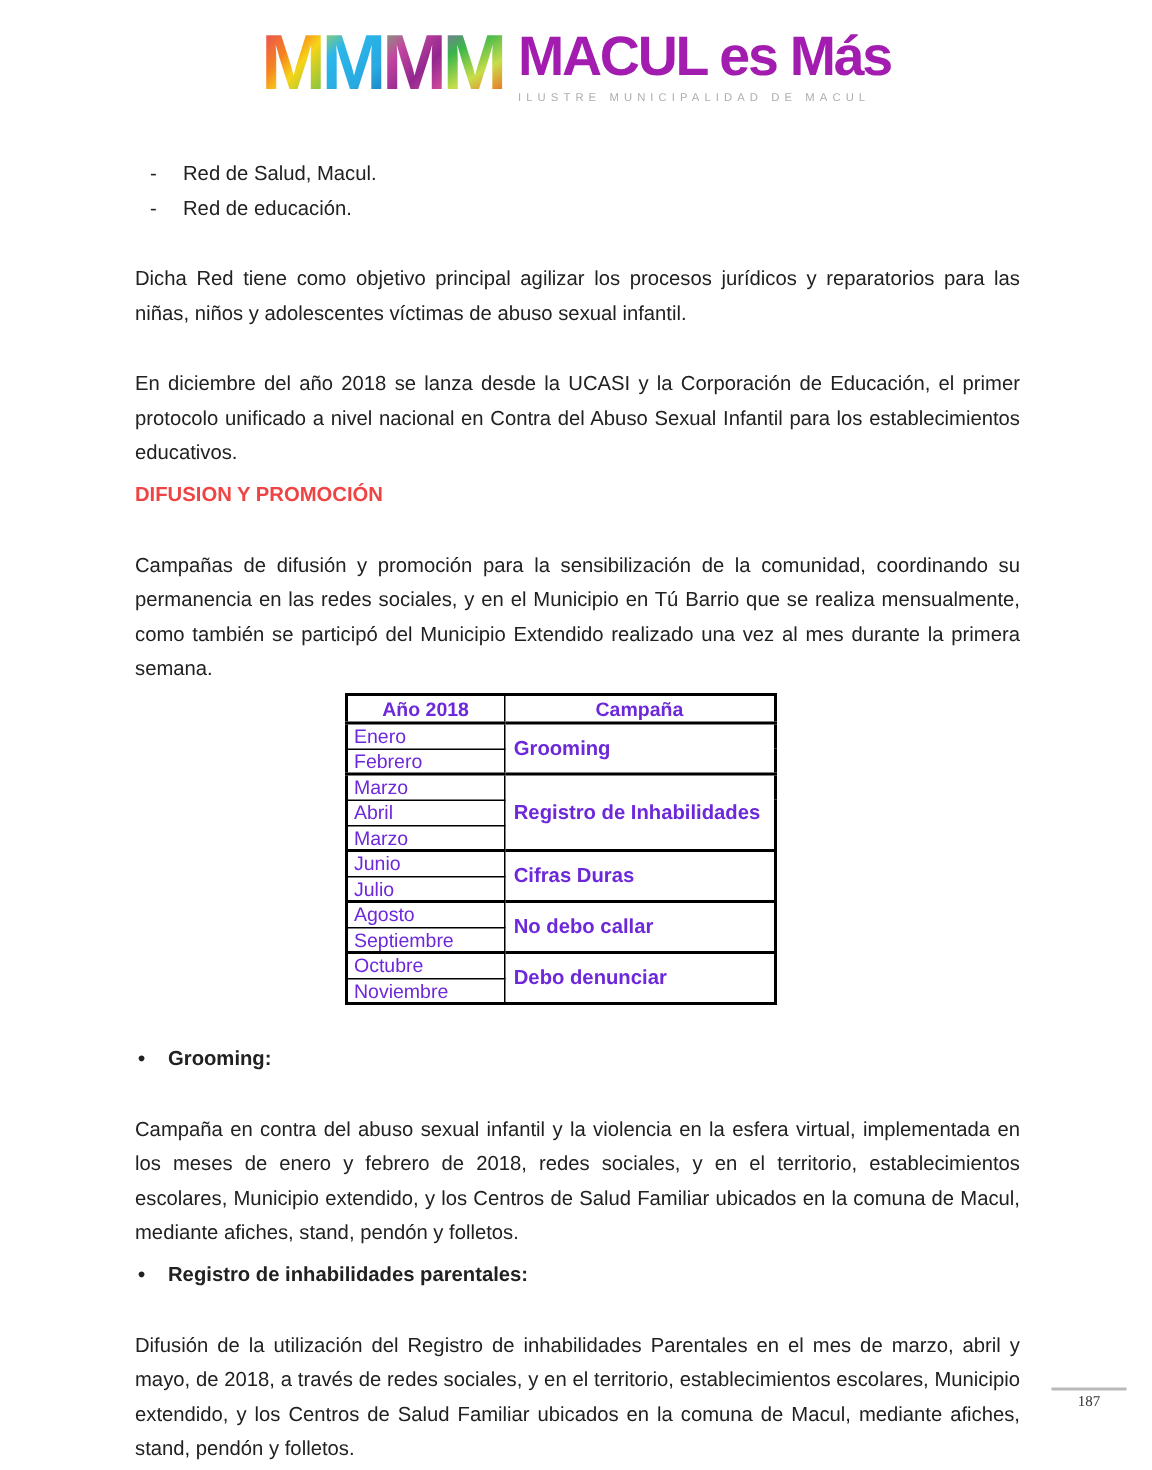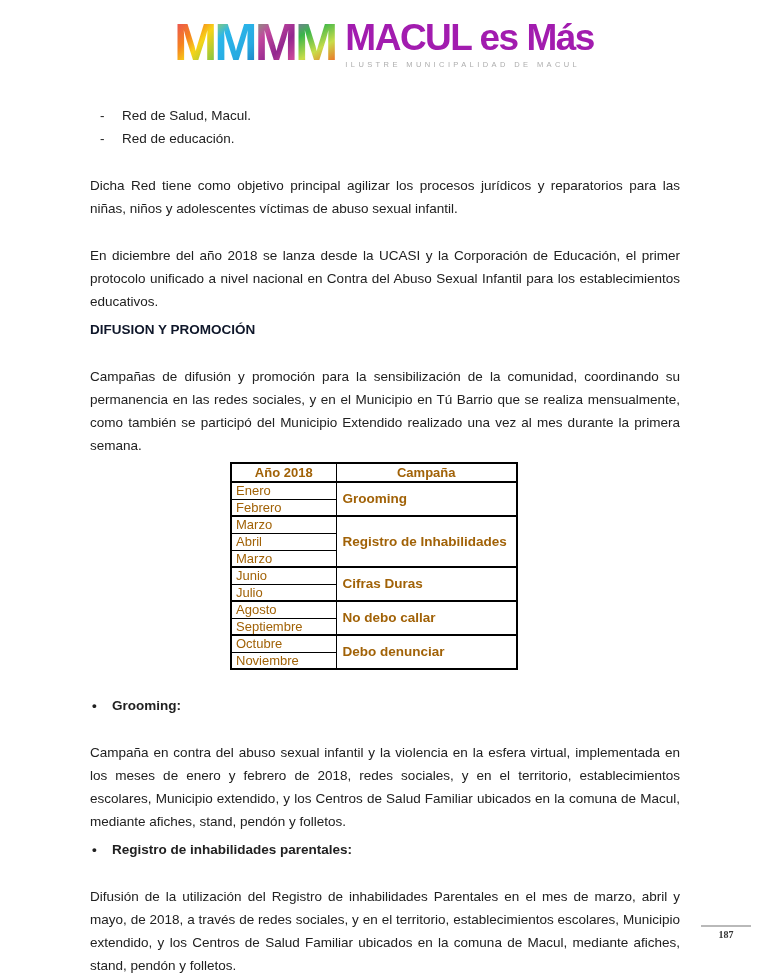--- a/index.html
+++ b/index.html
@@ -69,30 +69,30 @@
 
   .dash-list { list-style: none; margin-bottom: 5px; }
   .dash-list li { display: flex; }
   .dash-list .dash { width: 22px; padding-left: 10px; flex: 0 0 32px; }
 
   h2.section-heading {
     font-size: 13.5px;
     font-weight: bold;
     line-height: 23px;
     margin: 1px 0 5px 0;
-    color: #0f172a;
+    color: #ef4444;
   }
 
   
   table.campaign-table {
     border-collapse: collapse;
     margin: 4px 0 24px 140px;
     width: 288px;
     font-size: 13px;
-    color: #a16207;
+    color: #6d28d9;
     border: 2px solid #000;
   }
   .campaign-table th, .campaign-table td {
     border: 1px solid #000;
     line-height: 1;
   }
   .campaign-table th {
     height: 19px;
     font-weight: bold;
     text-align: center;
@@ -124,21 +124,20 @@
     bottom: 40px;
     width: 50px;
     border-top: 2px solid #b9b9b9;
     text-align: center;
   }
   .footer .pn {
     font-size: 10px;
     color: #333;
     padding-top: 2px;
     font-family: "Liberation Serif", serif;
-    font-weight: bold;
   }
 </style>
 </head>
 <body>
 
 <div class="page">
 
   <header class="header">
     <div class="logo-mmmm">
       <span class="m m1">M</span>

